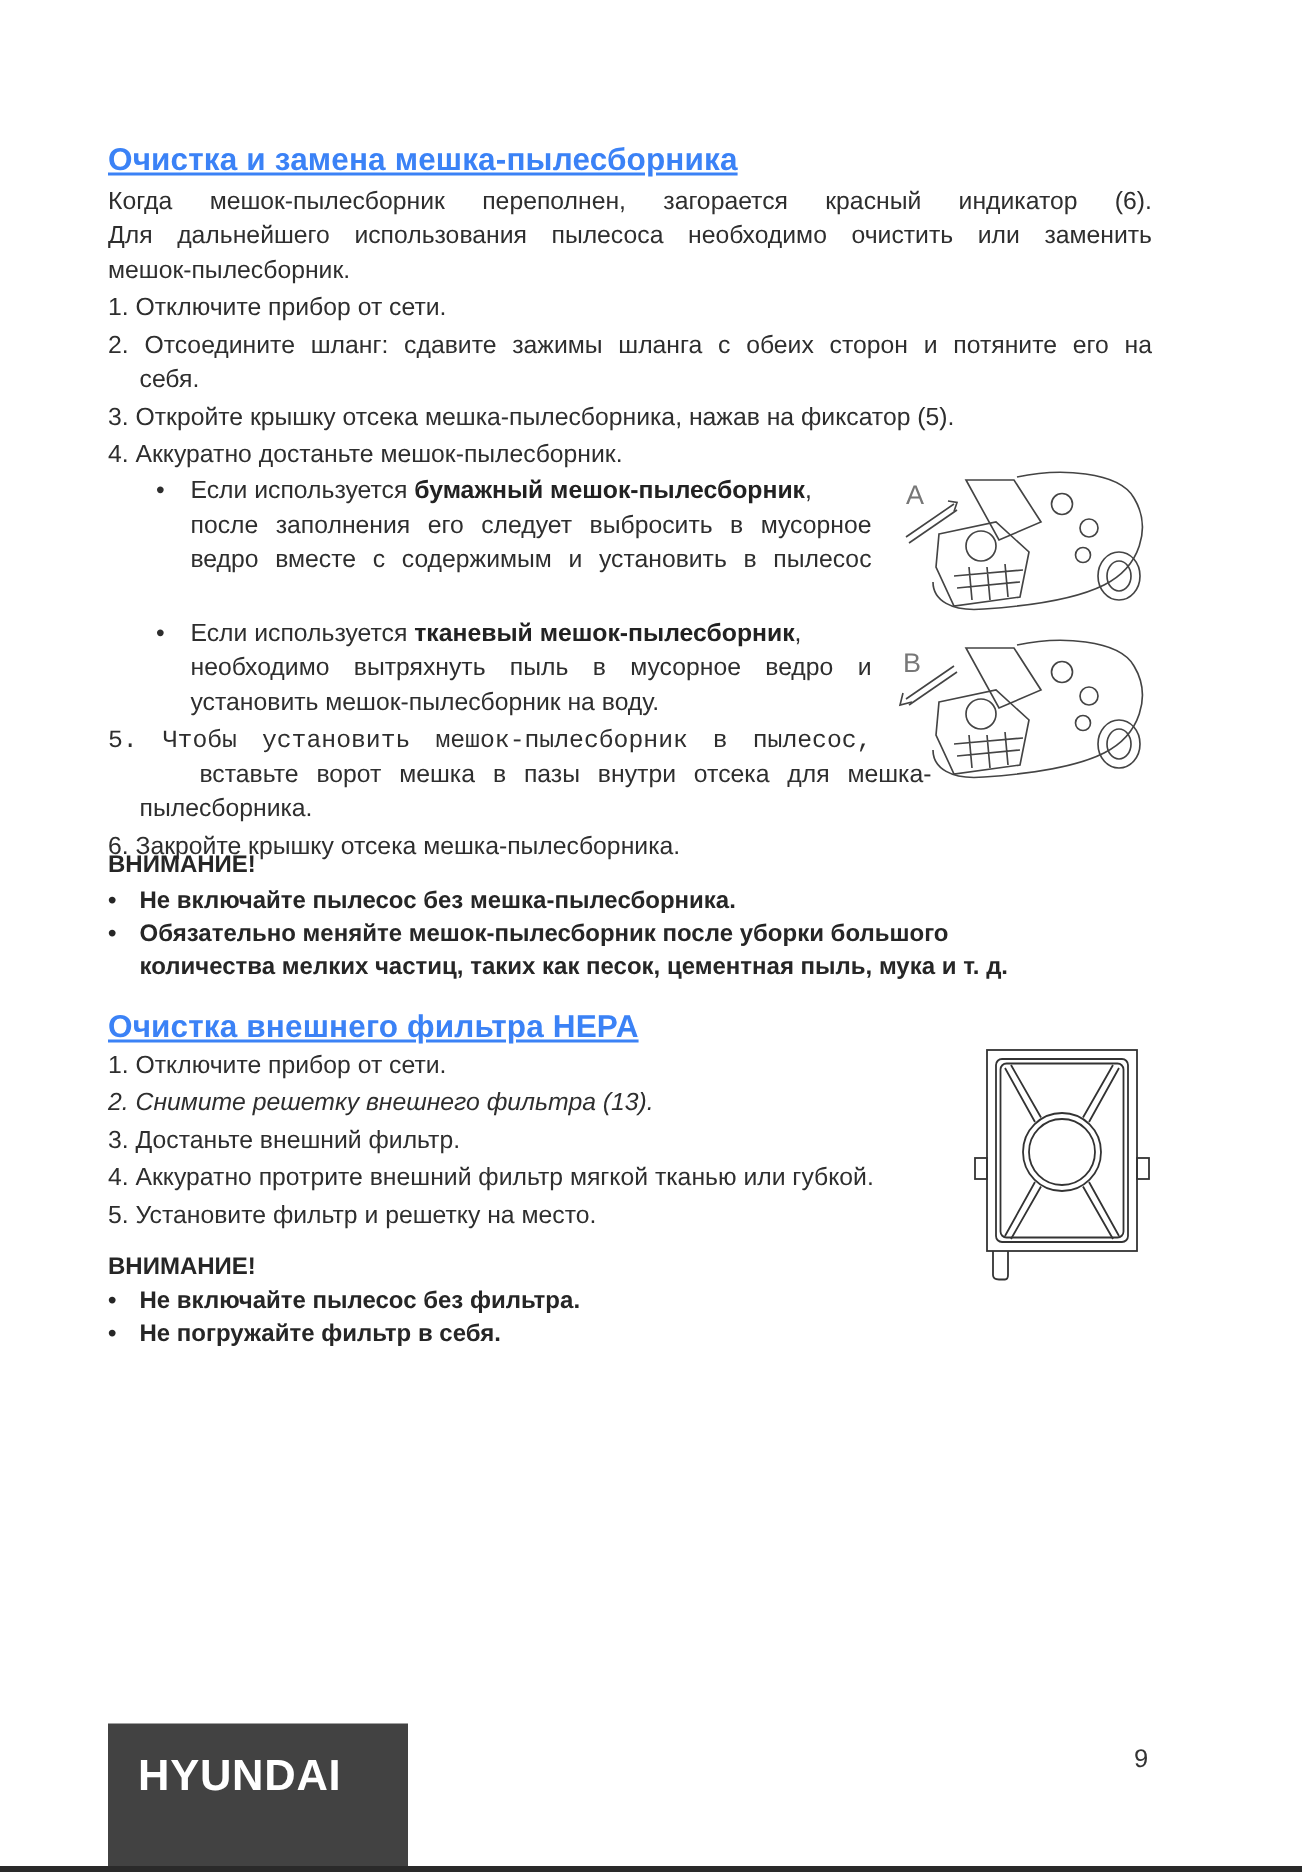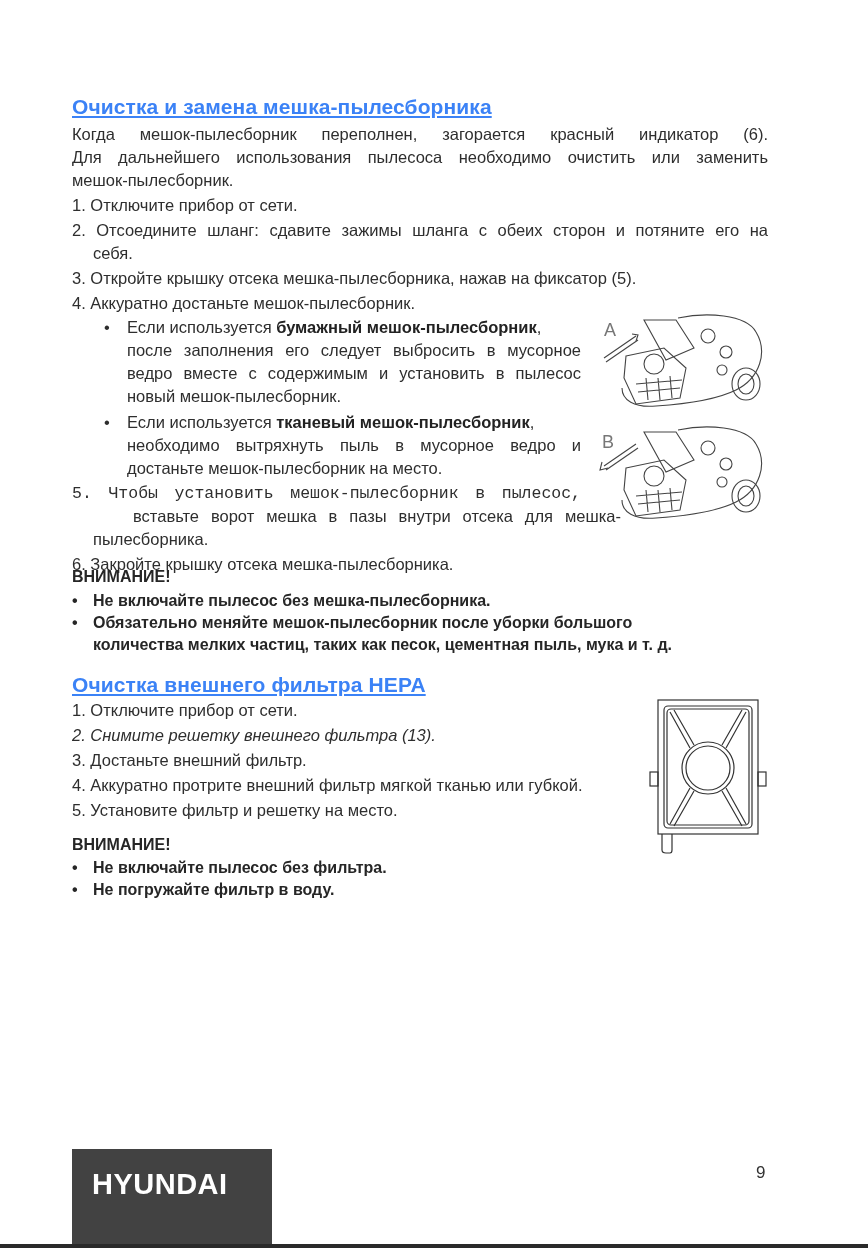--- a/index.html
+++ b/index.html
@@ -33,28 +33,27 @@
   <div class="p" style="left:93px; top:242px;">себя.</div>
   <div class="p" style="left:72px; top:267px;">3. Откройте крышку отсека мешка-пылесборника, нажав на фиксатор (5).</div>
   <div class="p" style="left:72px; top:292px;">4. Аккуратно достаньте мешок-пылесборник.</div>
 
   <div class="p" style="left:104px; top:316px;">•</div>
   <div class="p just" style="left:127px; top:339px; width:454px;">после заполнения его следует выбросить в мусорное</div>
   <div class="p" style="left:127px; top:316px; width:454px; white-space:nowrap;">
     <span>Если используется </span><span class="b">бумажный мешок-пылесборник</span><span>,</span>
   </div>
   <div class="p just" style="left:127px; top:362px; width:454px;">ведро вместе с содержимым и установить в пылесос</div>
-  <div class="p" style="left:127px; top:385px;">новый мешок-пылесборник.</div>
 
   <div class="p" style="left:104px; top:411px;">•</div>
   <div class="p" style="left:127px; top:411px; width:454px; white-space:nowrap;">
     <span>Если используется </span><span class="b">тканевый мешок-пылесборник</span><span>,</span>
   </div>
   <div class="p just" style="left:127px; top:434px; width:454px;">необходимо вытряхнуть пыль в мусорное ведро и</div>
-  <div class="p" style="left:127px; top:457px;">достаньте мешок-пылесборник на место.</div>
+  <div class="p" style="left:127px; top:457px;">установить мешок-пылесборник на воду.</div>
 
   <div class="p just" style="left:72px; top:482px; width:509px;font-family:Liberation Mono, monospace;">5. Чтобы установить мешок-пылесборник в пылесос,</div>
   <div class="p just" style="left:93px; top:505px; width:488px;margin-left:40px;">вставьте ворот мешка в пазы внутри отсека для мешка-</div>
   <div class="p" style="left:93px; top:528px;">пылесборника.</div>
   <div class="p" style="left:72px; top:553px;">6. Закройте крышку отсека мешка-пылесборника.</div>
 
   <svg style="left:596px; top:308px;" width="180" height="230" viewBox="0 0 180 230">
     <g fill="none" stroke="#444" stroke-width="1.1">
 
       <g>
@@ -119,20 +118,20 @@
       <rect x="2" y="74" width="8" height="14"></rect>
       <rect x="110" y="74" width="8" height="14"></rect>
       <path d="M14 136 L14 152 Q14 155 18 155 L22 155 Q24 155 24 152 L24 136"></path>
     </g>
   </svg>
 
   <div class="warn" style="top:834px;">ВНИМАНИЕ!</div>
   <div class="warn" style="top:857px;">•</div>
   <div class="warn" style="left:93px; top:857px;">Не включайте пылесос без фильтра.</div>
   <div class="warn" style="top:879px;">•</div>
-  <div class="warn" style="left:93px; top:879px;">Не погружайте фильтр в воду.</div>
+  <div class="warn" style="left:93px; top:879px;">Не погружайте фильтр в себя.</div>
 
   <div class="footer-logo">
     <span>HYUNDAI</span>
   </div>
   <div class="pagenum">9</div>
   <div class="bottom-line"></div>
 </div>
 
 </body></html>

